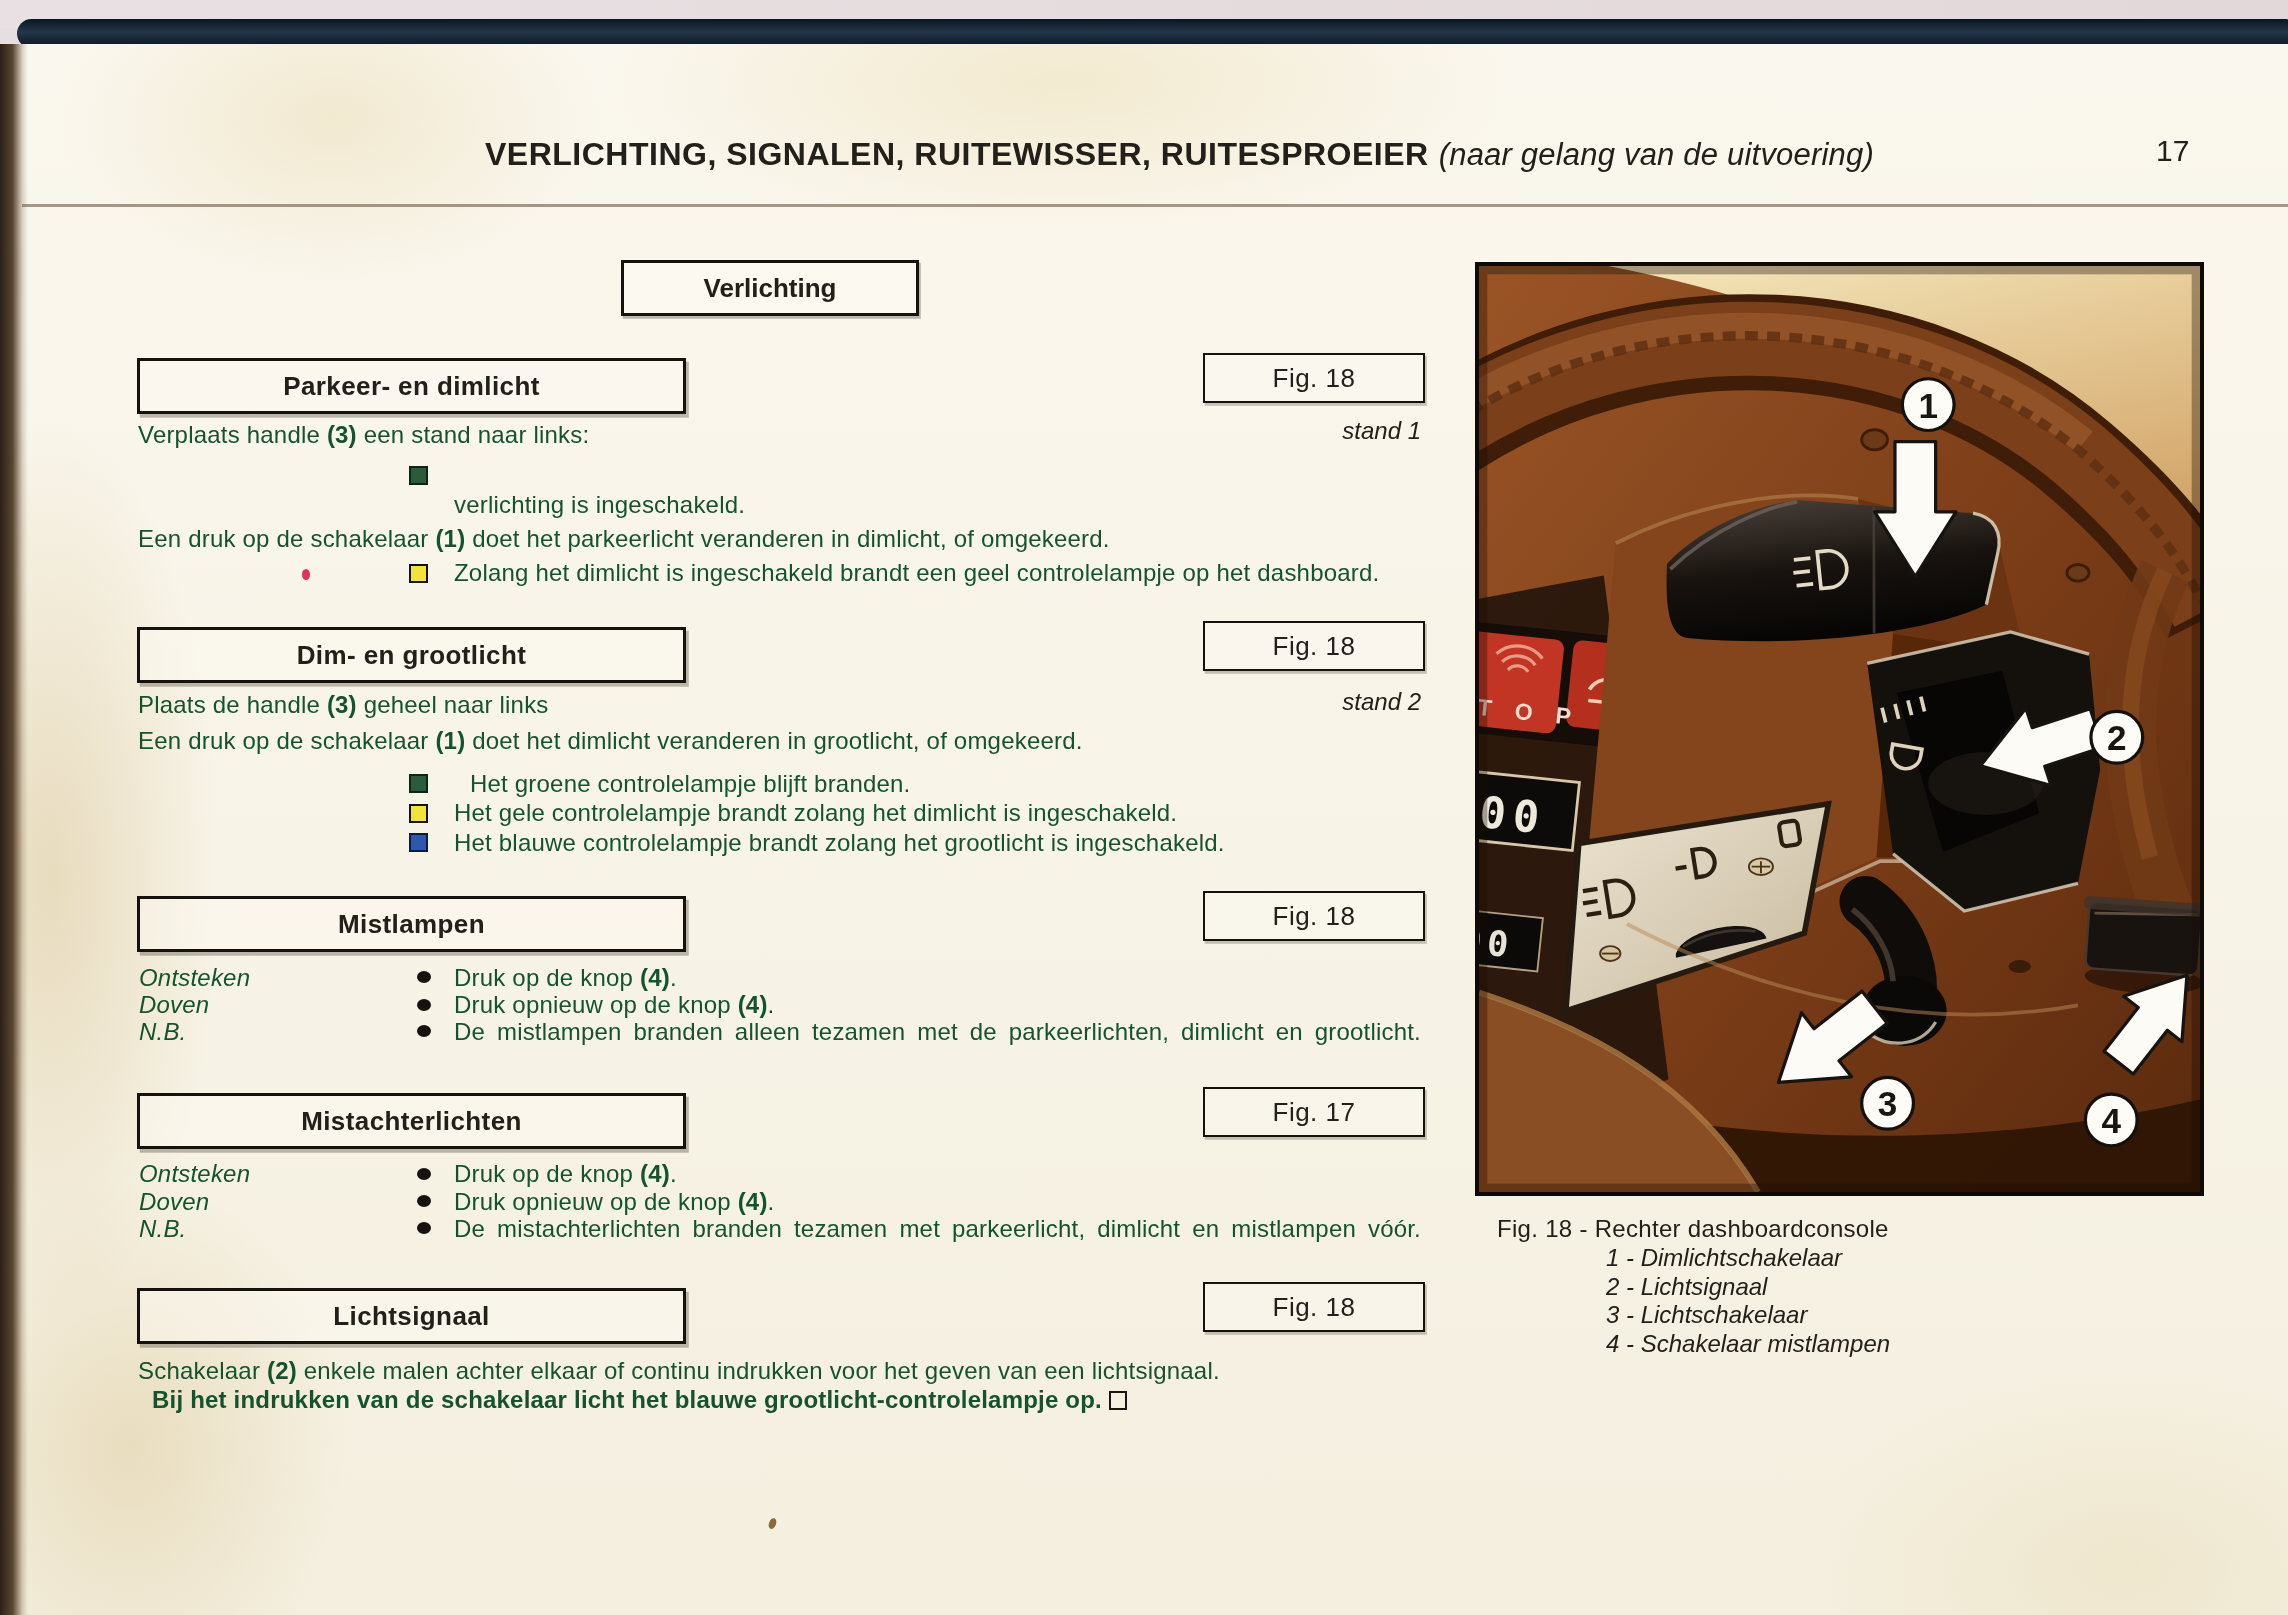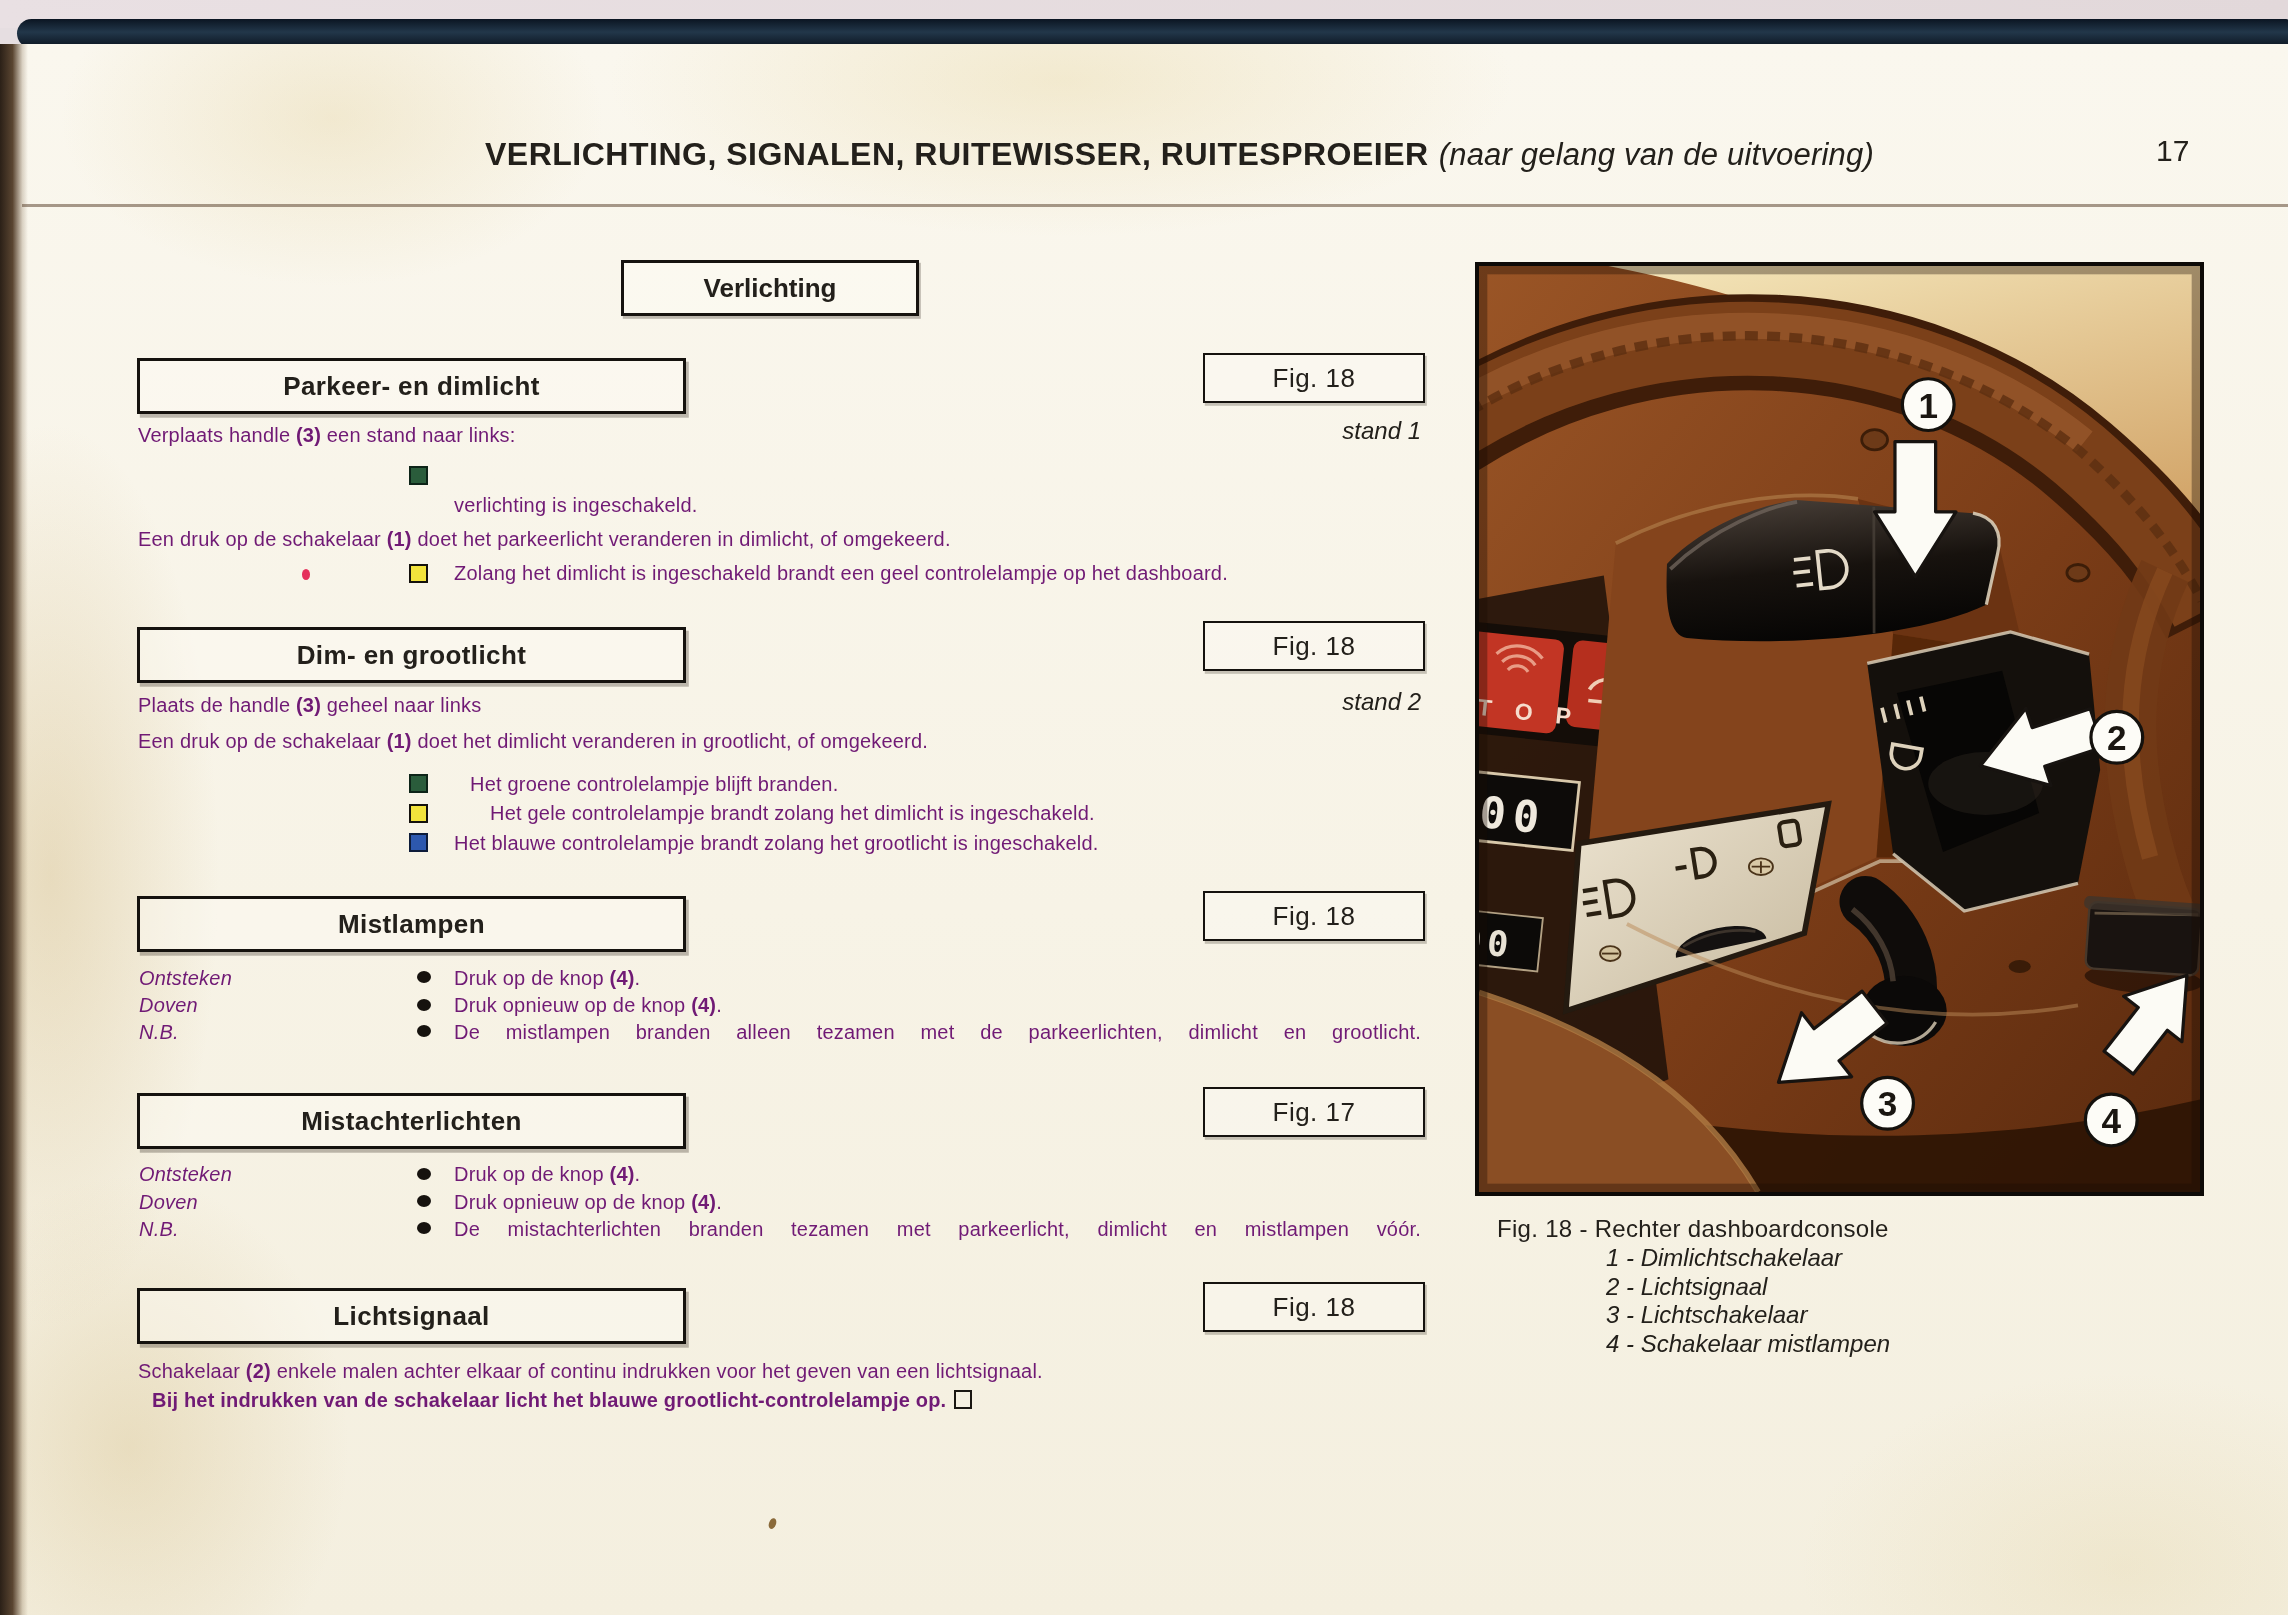--- a/index.html
+++ b/index.html
@@ -25,21 +25,21 @@
   .pagenum{position:absolute;left:2156px;top:134px;font-size:30px;}
   .vbox{position:absolute;left:621px;top:260px;width:292px;height:50px;border:3.7px solid #16130f;
         background:rgba(253,251,244,.5);box-shadow:1.8px 2.8px 0 rgba(45,35,25,.30);
         display:flex;align-items:center;justify-content:center;font-weight:bold;font-size:26px;}
   .hbox{position:absolute;left:137px;width:543px;height:50px;border:3.7px solid #15120e;
         background:rgba(253,251,244,.45);box-shadow:2.8px 3.7px 0 rgba(45,35,25,.30);
         display:flex;align-items:center;justify-content:center;font-weight:bold;font-size:26px;letter-spacing:0.4px;}
   .figbox{position:absolute;left:1203px;width:218px;height:46px;border:2.8px solid #15120e;
         background:rgba(253,251,244,.4);box-shadow:1.8px 2.8px 0 rgba(45,35,25,.25);
         display:flex;align-items:center;justify-content:center;font-size:26px;letter-spacing:0.5px;}
-  .t{position:absolute;font-size:20px;line-height:30px;letter-spacing:0.2px;white-space:nowrap;color:#701a75;}
+  .t{position:absolute;font-size:24px;line-height:30px;letter-spacing:0.2px;white-space:nowrap;color:#14532d;}
   .just{white-space:normal;text-align:justify;text-align-last:justify;width:967px;}
   .stand{position:absolute;left:1144px;width:277px;text-align:right;font-style:italic;font-size:24px;}
   .ital{font-style:italic;}
   .t b{font-weight:bold;}
   .sq{position:absolute;width:14.8px;height:14.8px;border:2.8px solid #14110d;}
   .sq.green{background:#2a5c3b;border-color:#0d2418;}
   .sq.yellow{background:#f2e33c;}
   .sq.blue{background:#2d58ae;border-color:#0d1c3a;}
   .dot{position:absolute;width:14px;height:12px;border-radius:50%;background:#16120e;}
   .reddot{position:absolute;left:302px;top:569px;width:8.3px;height:11px;border-radius:50%;background:#e5305c;}
@@ -98,21 +98,21 @@
   <div class="t" style="left:138px;top:690px;">
     <span>Plaats de handle </span><b>(3)</b><span> geheel naar links</span>
   </div>
   <div class="stand" style="top:688px;">stand 2</div>
   <div class="t" style="left:138px;top:726px;">
     <span>Een druk op de schakelaar </span><b>(1)</b><span> doet het dimlicht veranderen in grootlicht, of omgekeerd.</span>
   </div>
   <div class="sq green" style="left:409px;top:774px;"></div>
   <div class="t" style="left:470px;top:769px;">Het groene controlelampje blijft branden.</div>
   <div class="sq yellow" style="left:409px;top:804px;"></div>
-  <div class="t" style="left:454px;top:798px;margin-left:36px;">Het gele controlelampje brandt zolang het dimlicht is ingeschakeld.</div>
+  <div class="t" style="left:454px;top:798px;">Het gele controlelampje brandt zolang het dimlicht is ingeschakeld.</div>
   <div class="sq blue" style="left:409px;top:833px;"></div>
   <div class="t" style="left:454px;top:828px;">Het blauwe controlelampje brandt zolang het grootlicht is ingeschakeld.</div>
 
   <div class="hbox" style="top:896px;">
     <span>Mistlampen</span>
   </div>
   <div class="figbox" style="top:891px;">
     <span>Fig. 18</span>
   </div>
   <div class="t ital" style="left:139px;top:963px;">Ontsteken</div>

